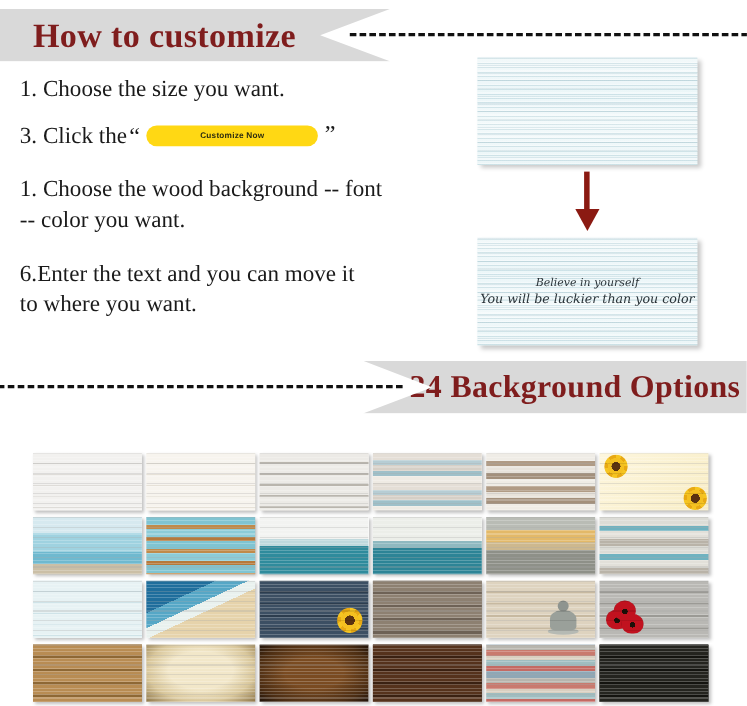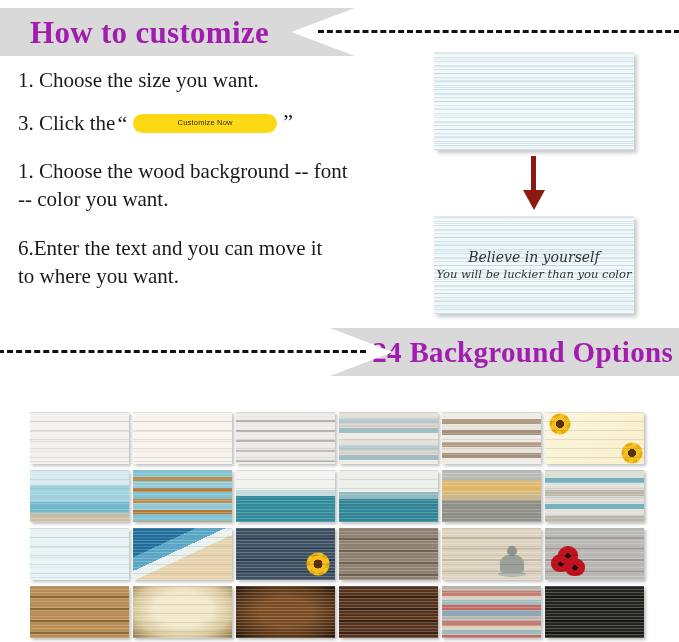--- a/index.html
+++ b/index.html
@@ -27,21 +27,21 @@
     clip-path:polygon(0 0, 100% 0, 82% 50%, 100% 100%, 0 100%);
   }
   .banner-bottom{
     left:330px;top:328px;width:349px;height:48px;
     justify-content:flex-end;
     padding-right:6px;
     -webkit-clip-path:polygon(0 0, 100% 0, 100% 100%, 0 100%, 18% 50%);
     clip-path:polygon(0 0, 100% 0, 100% 100%, 0 100%, 18% 50%);
   }
   .banner-title{
-    color:#a21caf;
+    color:#7f1d1d;
     font-family:"Liberation Serif", serif;
     font-size:31px;
     font-weight:bold;
     letter-spacing:.3px;
     white-space:nowrap;
     line-height:1;
   }
   .banner-bottom .banner-title{font-size:29px;}
 
   
@@ -60,25 +60,26 @@
     line-height:1.0;
     margin-bottom:20px;
     white-space:pre-wrap;
   }
   .step-2{display:flex;align-items:center;gap:2px;margin-bottom:22px;}
   .quote{font-size:22px;line-height:1;}
   .quote.open{align-self:flex-start;margin-top:2px;}
   .quote.close{align-self:flex-start;margin-top:0px;}
   .cta-pill{
     display:inline-flex;align-items:center;justify-content:center;
-    width:144px;height:19px;
+    width:156px;height:19px;
     background:#FFD814;
     border-radius:10px;
     margin:0 4px;
     cursor:pointer;
+    font-weight:bold;
   }
   .cta-pill span{
     font-family:"Liberation Sans", sans-serif;
     font-size:7.5px;
     color:#2b2b10;
     letter-spacing:.2px;
   }
   .step-3,.step-4{line-height:1.35;}
 
   
@@ -103,21 +104,21 @@
   .panel-top{top:0;}
   .panel-bottom{top:164px;display:flex;align-items:center;justify-content:center;}
   .sign-text{
     position:relative;z-index:2;
     text-align:center;
     color:#2a3338;
     font-family:"DejaVu Serif", serif;
     font-style:italic;
     line-height:1.25;
   }
-  .sign-line1{font-size:14px;display:block;}
+  .sign-line1{font-size:10px;display:block;}
   .sign-line2{font-size:11.5px;display:block;}
 
   
   .arrow{position:absolute;left:89px;top:104px;width:22px;height:56px;}
   .arrow-shaft{
     position:absolute;left:8px;top:0;width:5px;height:38px;background:#8b1a12;
   }
   .arrow-head{
     position:absolute;left:0;top:34px;width:0;height:0;
     border-left:11px solid transparent;

